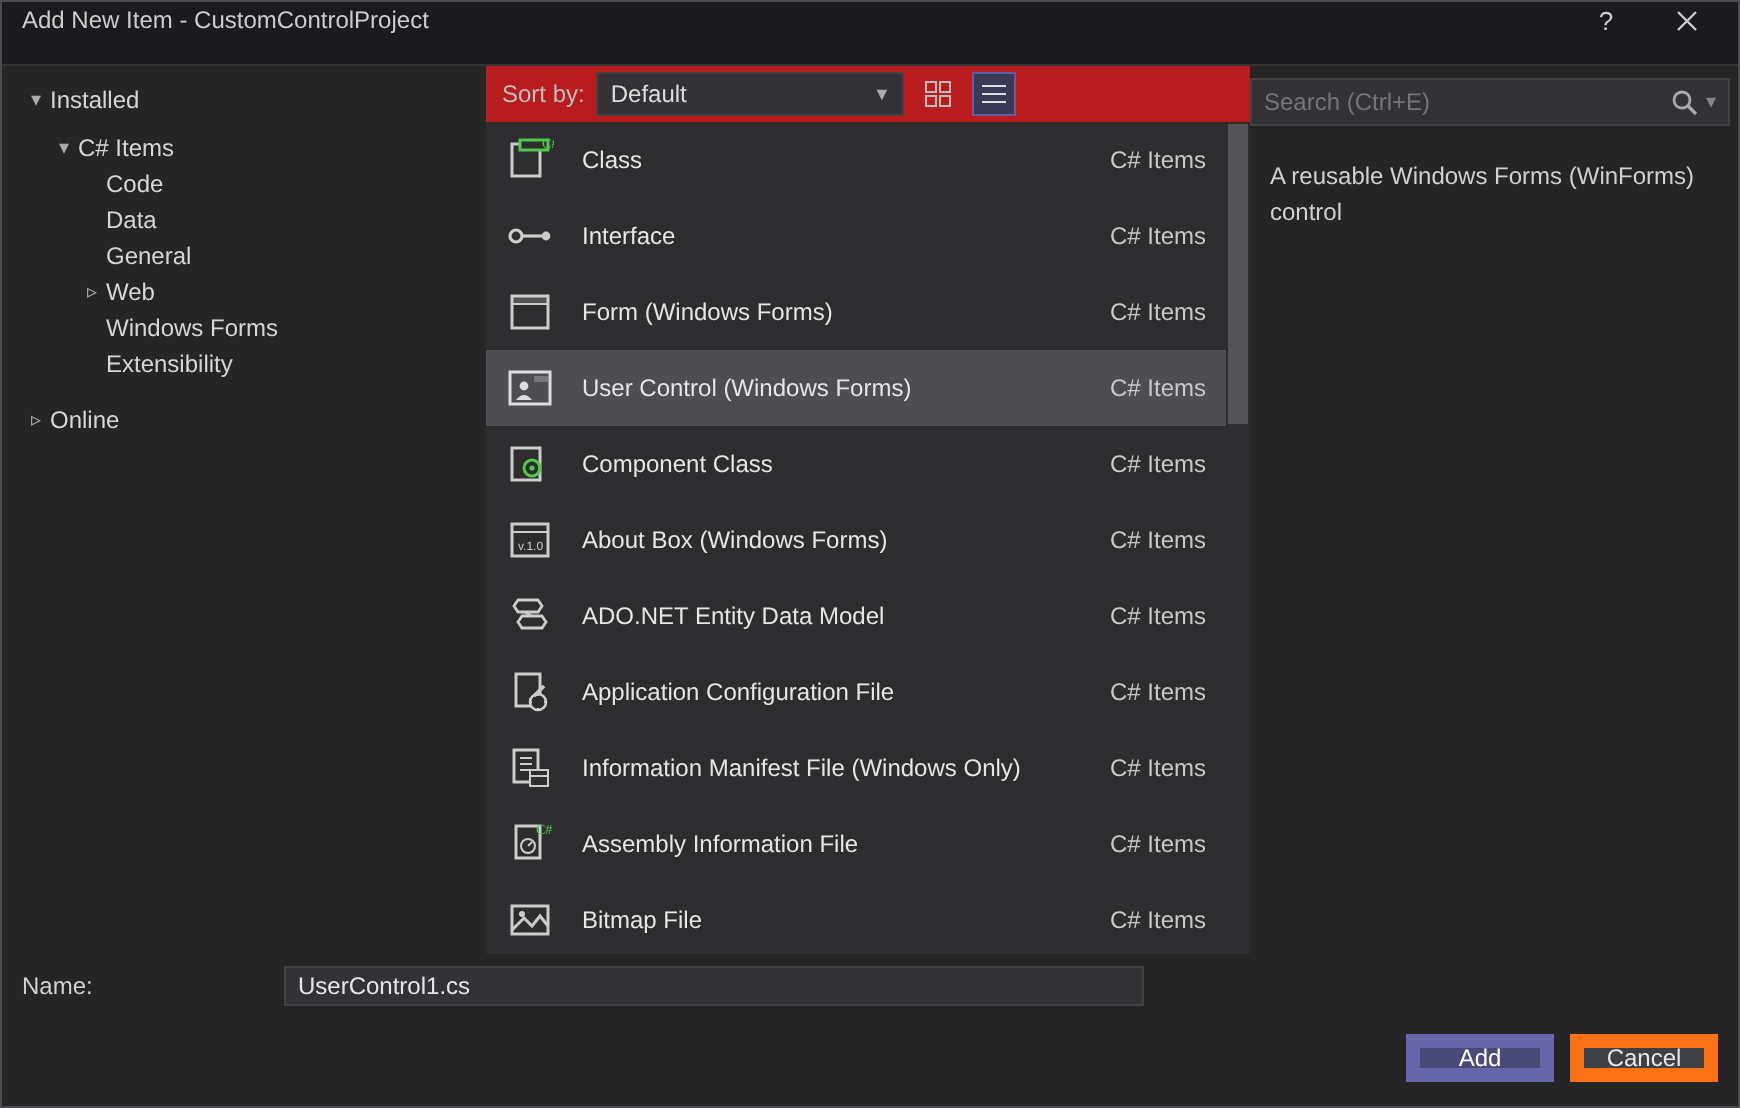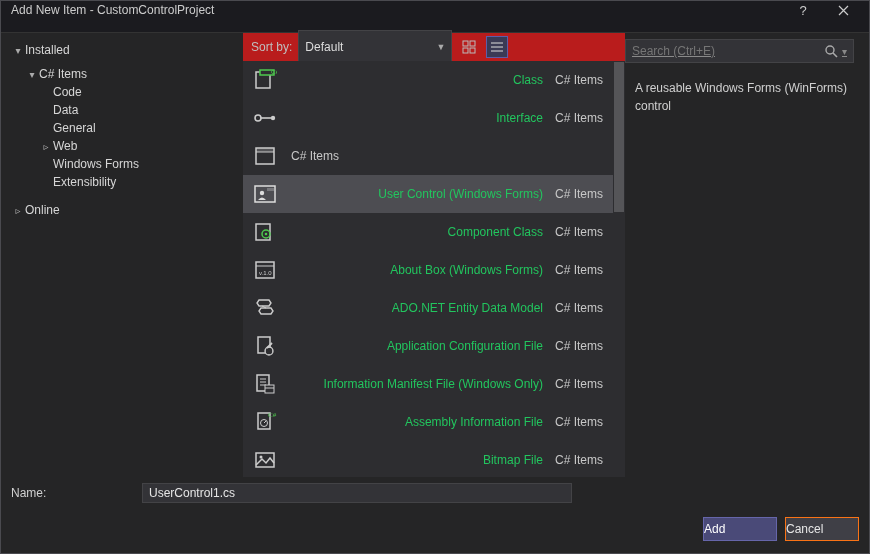--- a/index.html
+++ b/index.html
@@ -12,44 +12,44 @@
   .titlebar .tbbtn svg { stroke: #cccccc; }
   
   .main { flex: 1; display: flex; background: #252526; min-height: 0; }
   .sidebar { width: 242px; padding: 8px 10px; background: #252526; color:#ccc; }
   .tree-item { display: flex; align-items: center; height: 18px; padding: 1px 0; font-size: 12px; color: #d6d6d6; }
   .tree-item .arrow { width: 14px; display: inline-flex; justify-content: center; color: #aaa; font-size: 10px;}
   .tree-item.root { font-weight: 400; }
   .center { flex: 1; display: flex; flex-direction: column; background: #2d2d30; min-width: 0; }
   .toolbar { height: 28px; display: flex; align-items: center; gap: 6px; padding: 0 8px; background: #b91c1c; }
   .toolbar .label { color: #bfbfbf; }
-  .sortbox { flex: 0 0 154px; height: 22px; background: #333337; border: 1px solid #434346; display: flex; align-items: center; padding: 16px 6px; color: #dcdcdc; justify-content: space-between; }
+  .sortbox { flex: 0 0 154px; height: 22px; background: #333337; border: 1px solid #434346; display: flex; align-items: center; padding: 4px 6px; color: #dcdcdc; justify-content: space-between; }
   .viewbtn { width: 22px; height: 22px; display: flex; align-items: center; justify-content: center; border: 1px solid transparent; }
   .viewbtn.active { border: 1px solid #5d5da8; background: #3a3a55;}
   .list-wrap { flex: 1; position: relative; overflow: hidden; background: #2d2d30; }
   .list { position: absolute; left:0; right:12px; top:0; bottom:0; overflow:hidden;}
   .scrollbar { position:absolute; right:0; top:0; width:12px; height:100%; background:#2d2d30;}
   .scrollbar .thumb { position:absolute; right:1px; top:1px; width:10px; height:150px; background:#555558;}
   .row { height: 38px; display: flex; align-items: center; padding: 0 10px 0 8px; gap: 12px; }
   .row.selected { background: #4d4d52; }
   .row .iconcell { width: 28px; height:28px; display:flex; align-items:center; justify-content:center;}
-  .row .name { flex: 1; color: #22c55e; text-align: right; }
+  .row .name { flex: 1; color: #e5e5e5; }
   .row .cat { color: #c8c8c8; }
   .rightpane { width: 244px; background: #252526; display:flex; flex-direction:column; }
-  .searchbox { margin: 6px 15px 0 0; height: 24px; background: #333337; border: 1px solid #434346; display: flex; align-items: center; padding: 0 6px; color:#8a8a8a;text-decoration:underline;}
+  .searchbox { margin: 6px 4px 0 0; height: 24px; background: #333337; border: 1px solid #434346; display: flex; align-items: center; padding: 0 6px; color:#8a8a8a;}
   .searchbox input { flex:1; background:transparent; border:none; outline:none; color:#ddd; font-size:12px;}
   .infopane { padding: 10px 10px; color:#d0d0d0; line-height:1.5;}
   .infopane .typelabel { color:#d0d0d0;}
   .infopane .typename { color:#e6e6e6; margin-left:4px;}
   .bottom { background:#252526; padding: 6px 10px 12px 10px; }
   .namerow { display:flex; align-items:center; gap:21px; margin-bottom:14px;}
   .namerow label { width: 110px; color:#d0d0d0;}
   .namerow input { flex:0 0 430px; height:20px; background:#333337; border:1px solid #434346; color:#e6e6e6; padding:0 6px; font-size:12px;}
   .buttons { display:flex; justify-content:flex-end; gap:8px; }
-  .btn { width: 74px; height:24px; display:flex; align-items:center; justify-content:flex-start; border:1px solid #f97316; background:#3f3f46; color:#e6e6e6;}
+  .btn { width: 74px; height:24px; display:flex; align-items:center; justify-content:center; border:7px solid #f97316; background:#3f3f46; color:#e6e6e6;}
   .btn.primary { background:#4a4a78; border-color:#6666aa; color:#ffffff;}
   svg { display:block; }
 </style>
 </head>
 <body>
 <div class="window">
 
   <div class="titlebar">
     <span class="title">Add New Item - CustomControlProject</span>
     <div class="tbbtn">?</div>
@@ -146,20 +146,21 @@
     <div class="cat">C# Items</div>
             </div>
             <div class="row">
     <div class="iconcell">
                 <svg width="24" height="24" viewBox="0 0 24 24">
                   <rect x="3" y="4" width="18" height="16" fill="none" stroke="#ccc" stroke-width="1.5"></rect>
                   <rect x="3" y="4" width="18" height="4" fill="#ccc" opacity="0.25"></rect>
                   <line x1="3" y1="8" x2="21" y2="8" stroke="#ccc"></line>
                 </svg>
               </div>
+    <div class="name">Form (Windows Forms)</div>
     <div class="cat">C# Items</div>
             </div>
             <div class="row selected">
     <div class="iconcell">
                 <svg width="24" height="24" viewBox="0 0 24 24">
                   <rect x="2" y="4" width="20" height="16" fill="none" stroke="#ddd" stroke-width="1.5"></rect>
                   <circle cx="9" cy="11" r="2.2" fill="#ddd"></circle>
                   <path d="M5 18 q4 -5 8 0" fill="#ddd"></path>
                   <rect x="14" y="6" width="7" height="3" fill="#ddd" opacity="0.3"></rect>
                 </svg>

